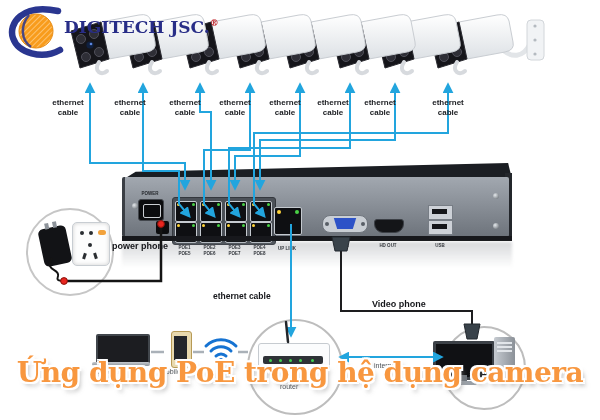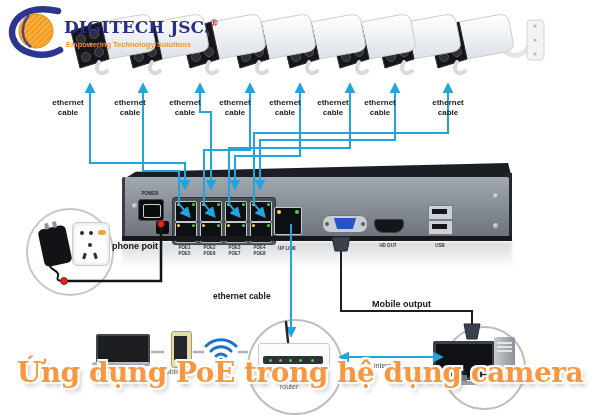--- a/index.html
+++ b/index.html
@@ -146,21 +146,20 @@
         <pattern id="hatch" width="4" height="4" patternUnits="userSpaceOnUse" patternTransform="rotate(45)">
           <rect width="4" height="4" fill="#f89c1c"></rect>
           <line x1="0" y1="0" x2="0" y2="4" stroke="#ffcc84" stroke-width="1.6"></line>
         </pattern>
       </defs>
       <path d="M52,7 C16,-1 2,20 7,34 C12,49 36,56 54,46" fill="none" stroke="#2a3690" stroke-width="6.5" stroke-linecap="round"></path>
       <circle cx="30" cy="27" r="17" fill="url(#hatch)" stroke="#e88a10" stroke-width="1"></circle>
       <path d="M23,11 C14,22 15,36 25,43" fill="none" stroke="#2a3690" stroke-width="2.5" opacity=".85"></path>
     </svg>
     <div class="logo-name"><span>DIGITECH JSC.</span><span class="logo-reg">®</span></div>
-    <div class="logo-tag">Empowering Technology Solutions</div>
   </div>
 
   <div class="eth" style="left:45px">ethernet cable</div>
   <div class="eth" style="left:107px">ethernet cable</div>
   <div class="eth" style="left:162px">ethernet cable</div>
   <div class="eth" style="left:212px">ethernet cable</div>
   <div class="eth" style="left:262px">ethernet cable</div>
   <div class="eth" style="left:310px">ethernet cable</div>
   <div class="eth" style="left:357px">ethernet cable</div>
   <div class="eth" style="left:425px">ethernet cable</div>
@@ -300,23 +299,23 @@
       <circle cx="221" cy="360" r="2" fill="#1673d2" stroke="none"></circle>
     </g>
 
     <g stroke="#aab1b8" stroke-width="2.5">
       <path d="M151,352 H164"></path>
         <path d="M193,352 H204"></path>
         <path d="M238,352 H248"></path>
     </g>
   </svg>
 
-  <div class="ann" style="left:112px;top:241px;font-size:9px">phone poit</div>
+  <div class="ann" style="left:112px;top:241px;font-size:9px">power phone</div>
   <div class="ann" style="left:213px;top:291px;font-size:8.5px">ethernet cable</div>
-  <div class="ann" style="left:372px;top:299px;font-size:9px">Mobile output</div>
+  <div class="ann" style="left:372px;top:299px;font-size:9px">Video phone</div>
   <div class="frag" style="left:374px;top:362px">internet</div>
   <div class="frag" style="left:98px;top:368px">notebook</div>
   <div class="frag" style="left:160px;top:368px">Mobile phone</div>
   <div class="frag" style="left:280px;top:383px">router</div>
 
   <div class="title">Ứng dụng PoE trong hệ dụng camera</div>
 
 </div>
 
 </body></html>

